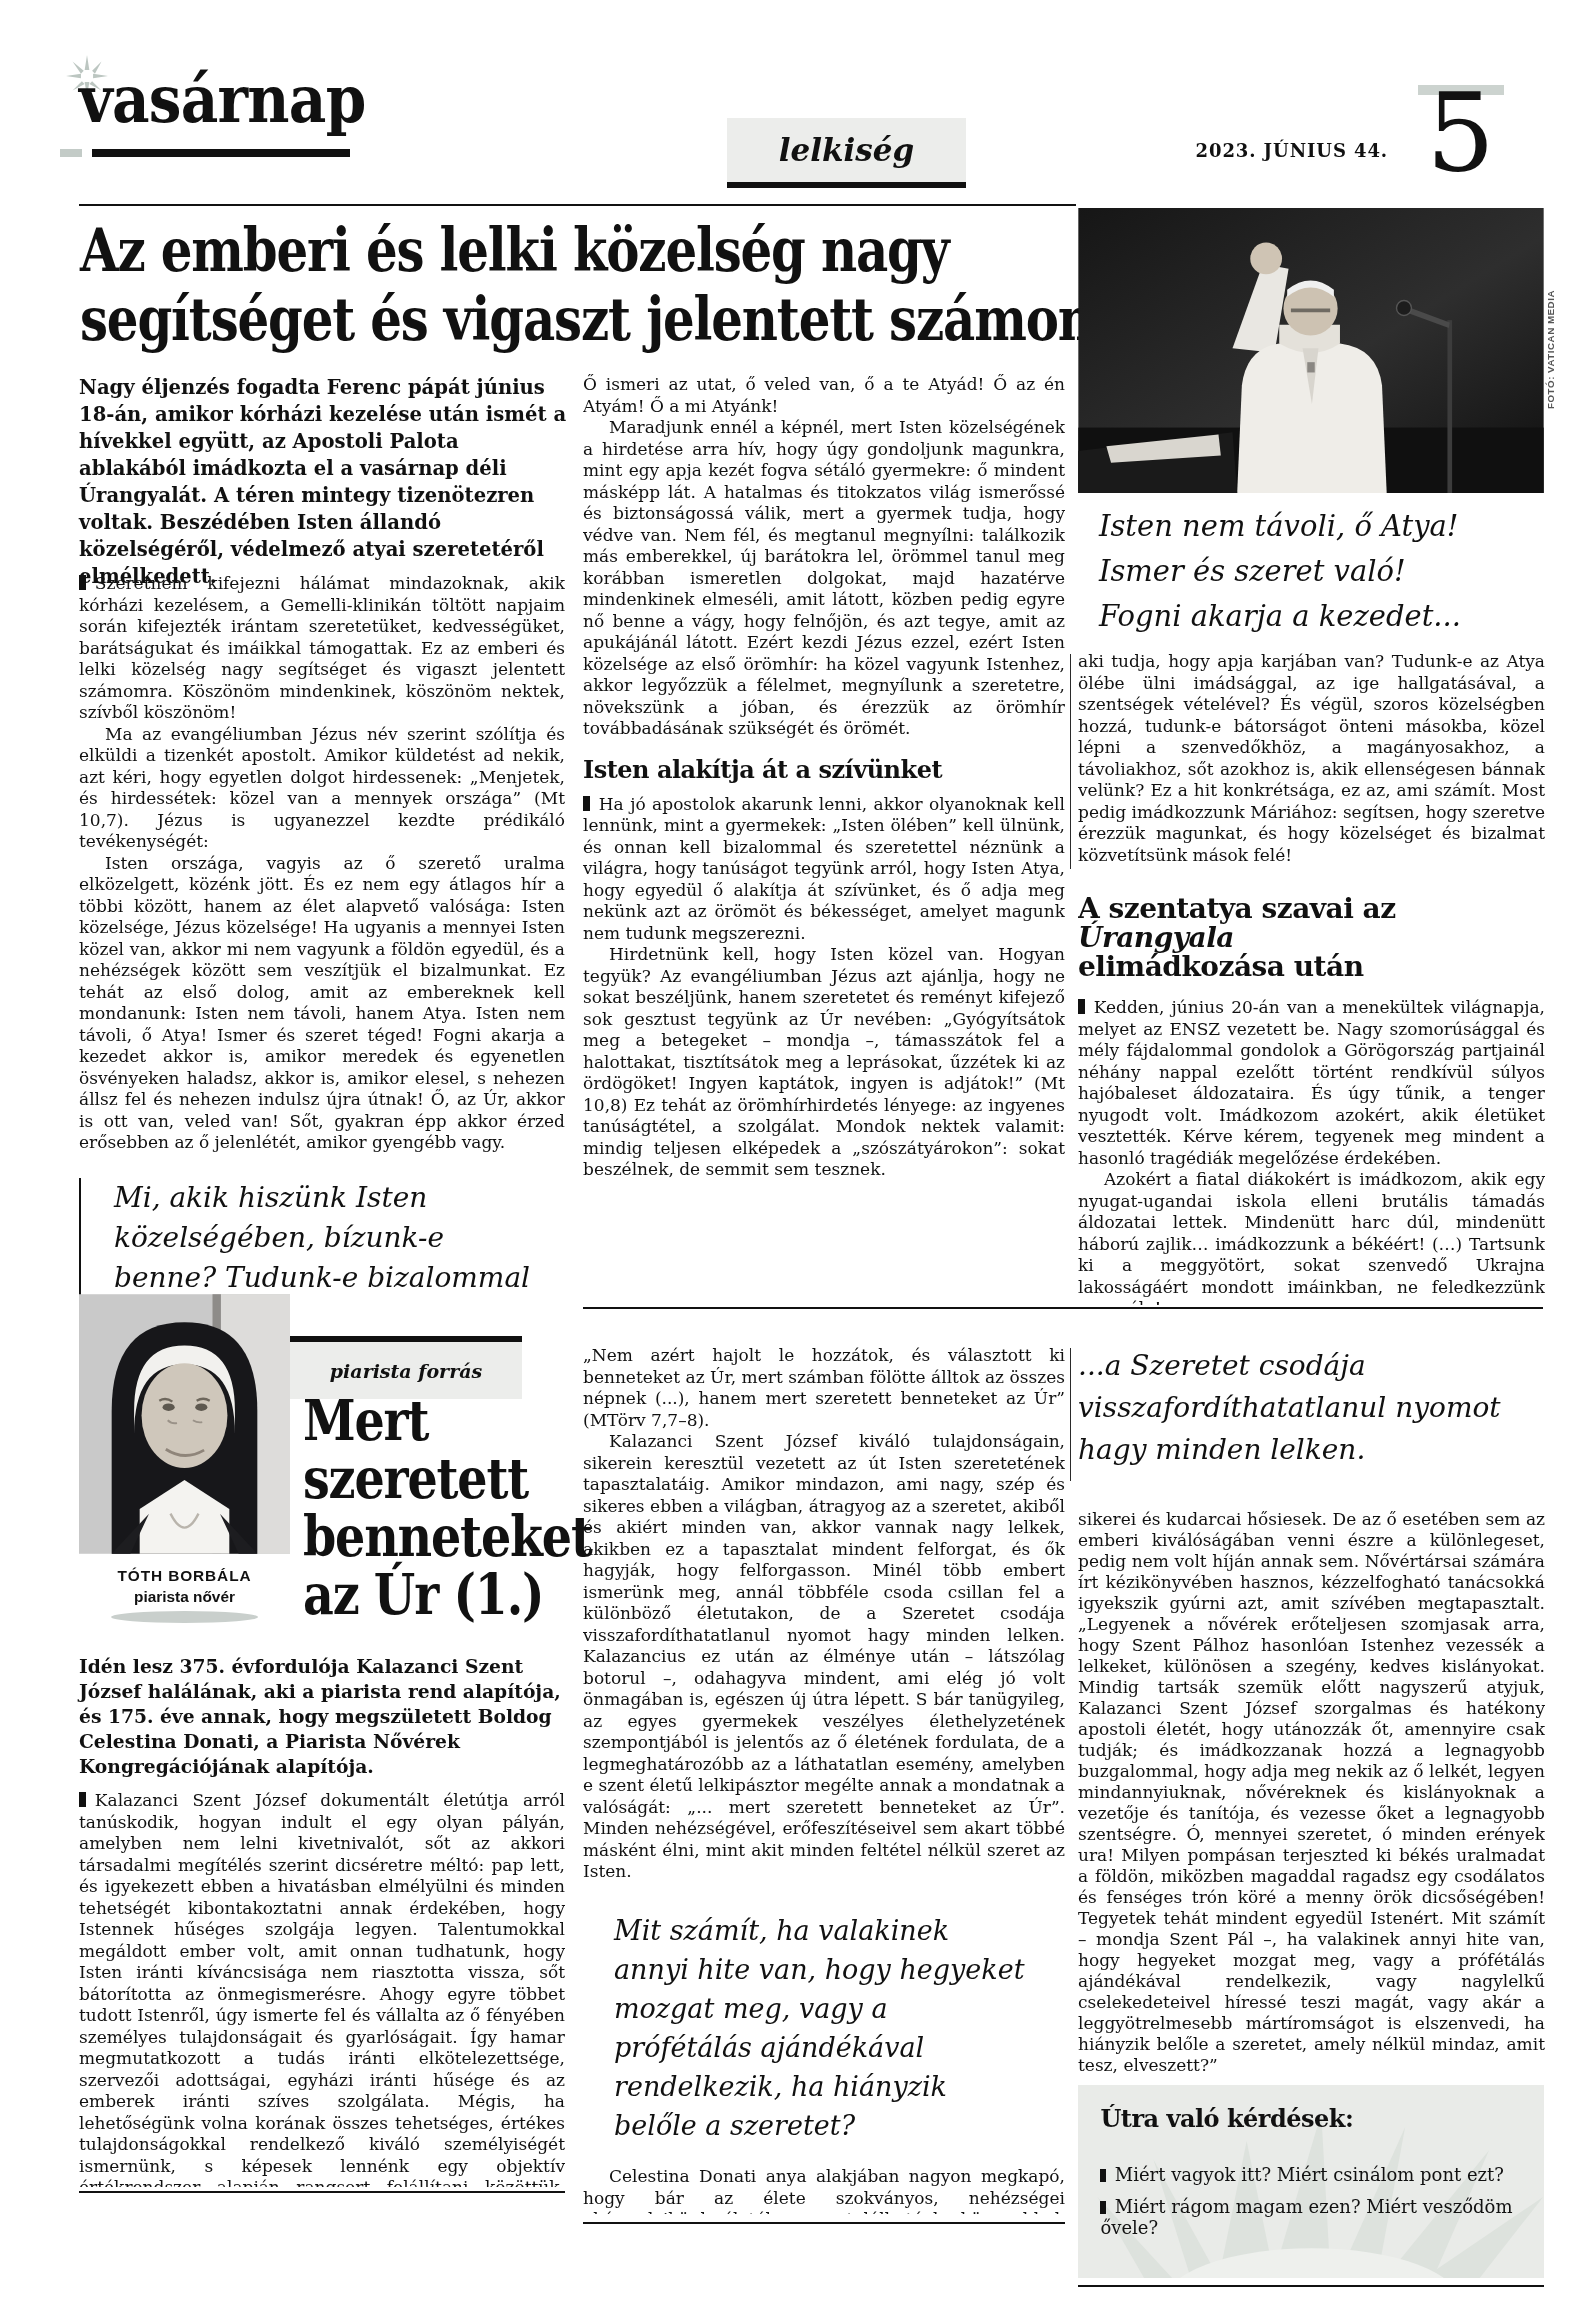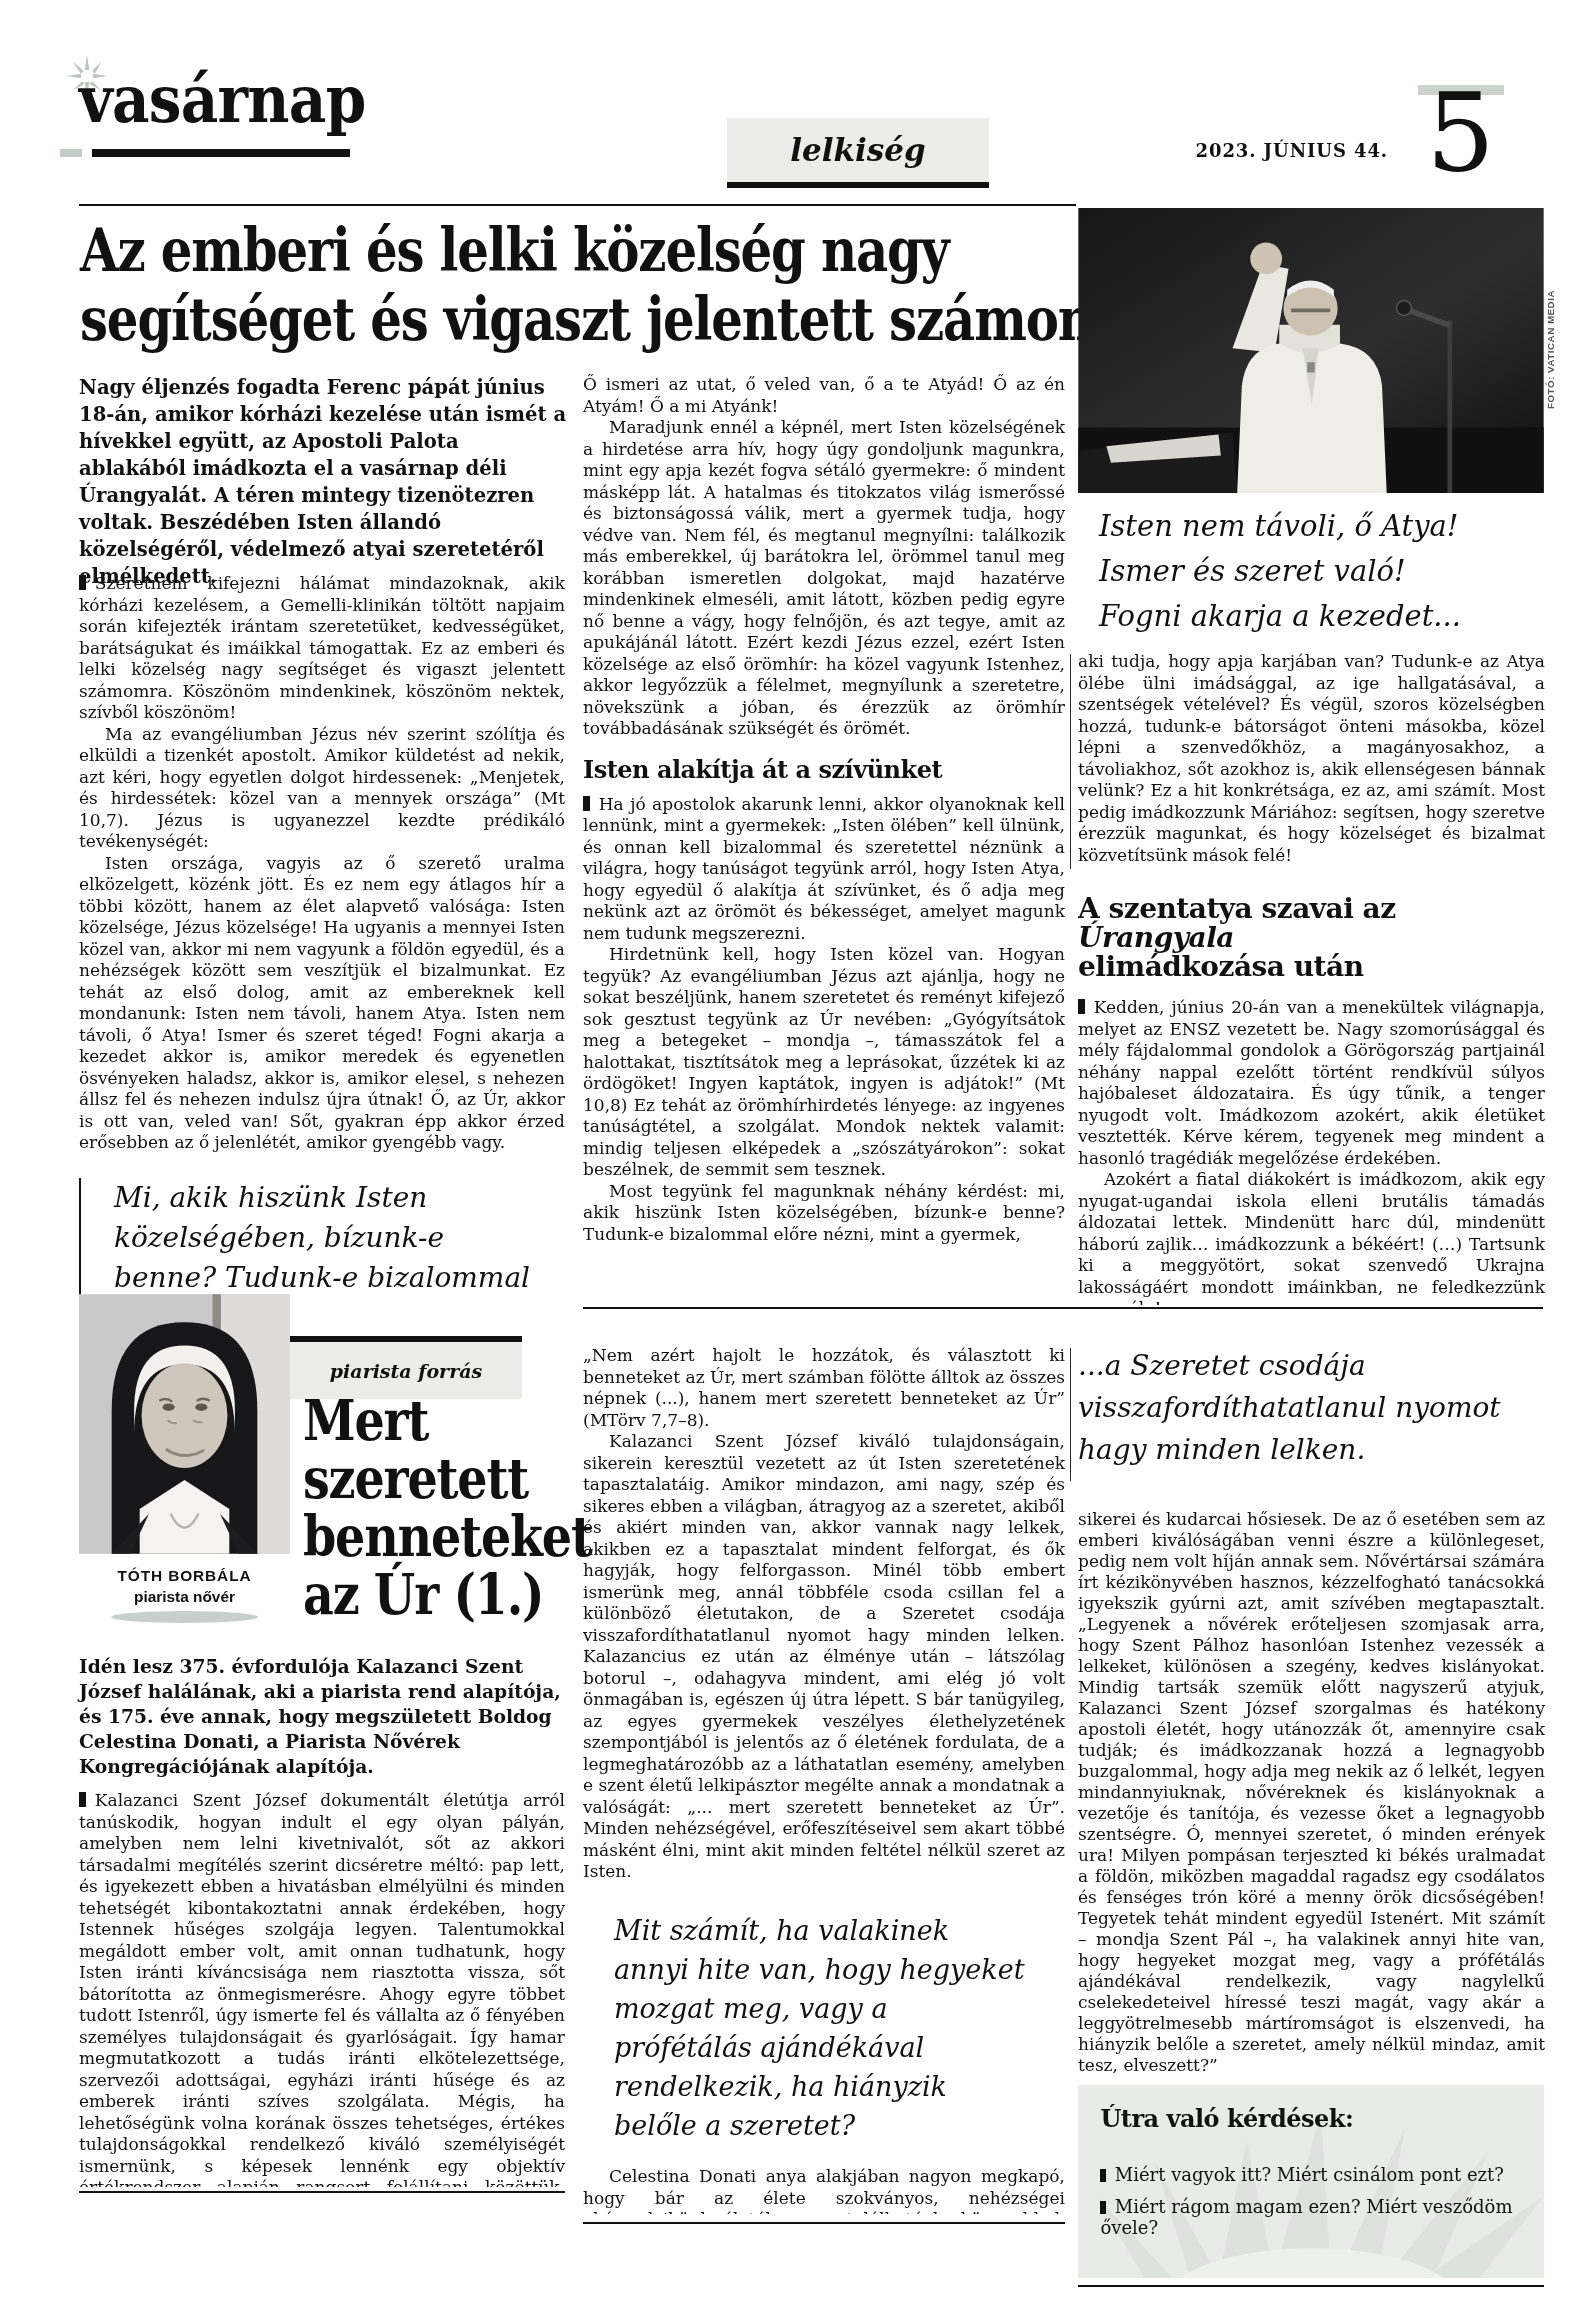--- a/index.html
+++ b/index.html
@@ -5,21 +5,21 @@
   html,body{margin:0;padding:0;background:#888;}
   .page{position:relative;width:1595px;height:2319px;background:#ffffff;
         font-family:"DejaVu Serif", serif;color:#111;overflow:hidden;}
   .abs{position:absolute;}
   
   .masthead{left:79px;top:60px;font-size:66px;font-weight:bold;letter-spacing:-0.9px;
             transform:scaleX(.88);transform-origin:left;white-space:nowrap;}
   .masthead-bar{left:92px;top:149px;width:258px;height:7.5px;background:#111;}
   .masthead-sq{left:60px;top:149px;width:21.5px;height:7.5px;background:#c3cbc7;}
   .sun-icon{left:66px;top:55px;}
-  .section-box{left:727px;top:118px;width:262px;height:64px;background:#ecedeb;
+  .section-box{left:727px;top:118px;width:239px;height:64px;background:#ecedeb;
                border-bottom:6.5px solid #111;display:flex;align-items:center;justify-content:center;}
   .section-box span{font-size:31px;font-weight:bold;font-style:italic;}
   .issue-date{left:1145px;top:140px;width:243px;text-align:right;font-size:18px;font-weight:bold;
               letter-spacing:0.9px;white-space:nowrap;}
   .pageno{left:1416px;top:79px;width:89px;text-align:center;font-size:108px;font-weight:400;line-height:1;}
   .pageno-bar{width:86px;height:10.3px;background:#ccd3cf;}
   .bar-top{left:1418px;top:85px;} .bar-bot{left:1418px;top:209px;}
   .header-rule{left:79px;top:204px;width:997px;height:2.3px;background:#111;}
   
   .p{font-size:17px;line-height:21.5px;text-align:justify;margin:0;}
@@ -134,21 +134,20 @@
     <p class="p ind">Isten országa, vagyis az ő szerető uralma elközelgett, közénk jött. És ez nem egy átlagos hír a többi között, hanem az élet alapvető valósága: Isten közelsége, Jézus közelsége! Ha ugyanis a mennyei Isten közel van, akkor mi nem vagyunk a földön egyedül, és a nehézségek között sem veszítjük el bizalmunkat. Ez tehát az első dolog, amit az embereknek kell mondanunk: Isten nem távoli, hanem Atya. Isten nem távoli, ő Atya! Ismer és szeret téged! Fogni akarja a kezedet akkor is, amikor meredek és egyenetlen ösvényeken haladsz, akkor is, amikor elesel, s nehezen állsz fel és nehezen indulsz újra útnak! Ő, az Úr, akkor is ott van, veled van! Sőt, gyakran épp akkor érzed erősebben az ő jelenlétét, amikor gyengébb vagy.</p>
     <div class="pq pq1">Mi, akik hiszünk Isten közelségében, bízunk-e benne? Tudunk-e bizalommal előre nézni, mint a gyermek?</div>
   </div>
 
   <div class="col top-col2">
     <p class="p">Ő ismeri az utat, ő veled van, ő a te Atyád! Ő az én Atyám! Ő a mi Atyánk!</p>
     <p class="p ind">Maradjunk ennél a képnél, mert Isten közelségének a hirdetése arra hív, hogy úgy gondoljunk magunkra, mint egy apja kezét fogva sétáló gyermekre: ő mindent másképp lát. A hatalmas és titokzatos világ ismerőssé és biztonságossá válik, mert a gyermek tudja, hogy védve van. Nem fél, és megtanul megnyílni: találkozik más emberekkel, új barátokra lel, örömmel tanul meg korábban ismeretlen dolgokat, majd hazatérve mindenkinek elmeséli, amit látott, közben pedig egyre nő benne a vágy, hogy felnőjön, és azt tegye, amit az apukájánál látott. Ezért kezdi Jézus ezzel, ezért Isten közelsége az első örömhír: ha közel vagyunk Istenhez, akkor legyőzzük a félelmet, megnyílunk a szeretetre, növekszünk a jóban, és érezzük az örömhír továbbadásának szükségét és örömét.</p>
     <div class="subhead">Isten alakítja át a szívünket</div>
     <p class="p marker">Ha jó apostolok akarunk lenni, akkor olyanoknak kell lennünk, mint a gyermekek: „Isten ölében” kell ülnünk, és onnan kell bizalommal és szeretettel néznünk a világra, hogy tanúságot tegyünk arról, hogy Isten Atya, hogy egyedül ő alakítja át szívünket, és ő adja meg nekünk azt az örömöt és békességet, amelyet magunk nem tudunk megszerezni.</p>
     <p class="p ind">Hirdetnünk kell, hogy Isten közel van. Hogyan tegyük? Az evangéliumban Jézus azt ajánlja, hogy ne sokat beszéljünk, hanem szeretetet és reményt kifejező sok gesztust tegyünk az Úr nevében: „Gyógyítsátok meg a betegeket – mondja –, támasszátok fel a halottakat, tisztítsátok meg a leprásokat, űzzétek ki az ördögöket! Ingyen kaptátok, ingyen is adjátok!” (Mt 10,8) Ez tehát az örömhírhirdetés lényege: az ingyenes tanúságtétel, a szolgálat. Mondok nektek valamit: mindig teljesen elképedek a „szószátyárokon”: sokat beszélnek, de semmit sem tesznek.</p>
-    <p class="p ind">Most tegyünk fel magunknak néhány kérdést: mi, akik hiszünk Isten közelségében, bízunk-e benne? Tudunk-e bizalommal előre nézni, mint a gyermek,</p>
   </div>
 
   <div class="abs pope-photo">
     <svg width="466" height="285" viewBox="0 0 996 610">
       <defs>
         <linearGradient id="bgdark" x1="0" y1="0" x2="1" y2="1">
           <stop offset="0" stop-color="#161616"></stop>
             <stop offset=".55" stop-color="#2e2e2e"></stop>
           <stop offset="1" stop-color="#0f0f0f"></stop>
         </linearGradient>

